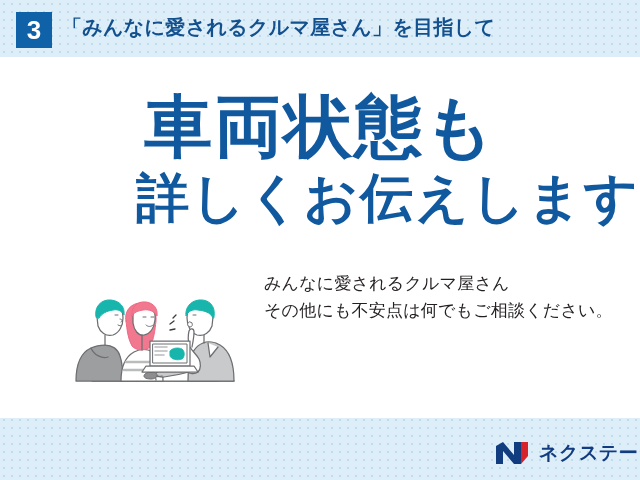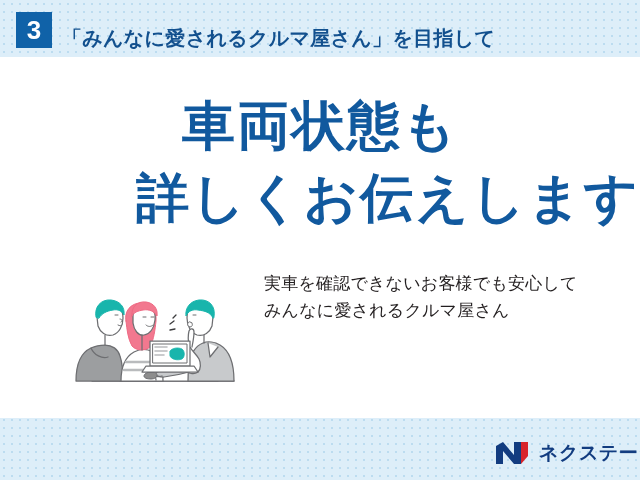--- a/index.html
+++ b/index.html
@@ -53,21 +53,20 @@
   }
   #header-title {
     position: absolute;
     left: 62px;
     top: 14px;
     font-size: 20px;
     font-weight: bold;
     color: #12508e;
     letter-spacing: 0.3px;
     white-space: nowrap;
-    margin-top: 11px;
   }
 
   
   #content-card {
     position: absolute;
     left: 0;
     top: 57px;
     width: 640px;
     height: 361px;
     background: #ffffff;
@@ -77,21 +76,21 @@
     position: absolute;
     width: 640px;
     text-align: center;
     color: #11599e;
     font-weight: bold;
     letter-spacing: 2px;
     white-space: nowrap;
   }
   #headline-1 {
     top: 40px;
-    font-size: 53px;
+    font-size: 68px;
     line-height: 58px;
   }
   #headline-2 {
     top: 112px;
     font-size: 53px;
     line-height: 58px;
     text-align: right;
   }
 
   
@@ -242,22 +241,22 @@
             <path d="M95 67 H129 V86 H95 Z" fill="#ffffff" stroke="#6d6e71" stroke-width="1"></path>
             <path d="M97 70 h12 M97 74 h12 M97 78 h9" stroke="#b9bbbd" stroke-width="1.6"></path>
             <path d="M112 74 C114 71 120 70 124 72 C127 74 127 80 124 82
                      C119 84 113 82 112 79 Z" fill="#18b5ac" stroke="#18b5ac" stroke-width="0.8"></path>
             <path d="M88 89 H136 L140 95 H84 Z" fill="#ffffff" stroke="#6d6e71"></path>
           </g>
         </svg>
       </div>
 
       <div id="body-copy">
-        <span class="copy-line">実車を確認できないお客様でも安心して</span>
         <span class="copy-line">みんなに愛されるクルマ屋さん</span>
+        <span class="copy-line">その他にも不安点は何でもご相談ください。</span>
       </div>
 
     </div>
   </div>
 
   <div id="footer-logo">
     <svg id="logo-mark" viewBox="0 0 38 26">
       <path d="M2 24 L2 6 L9 2 L20 15 L20 2 L27 2 L27 24 L20 24 L9 11 L9 24 Z" fill="#123c80"></path>
       <path d="M27 2 L34 2 L34 16 L27 24 Z" fill="#d8232a"></path>
     </svg>

